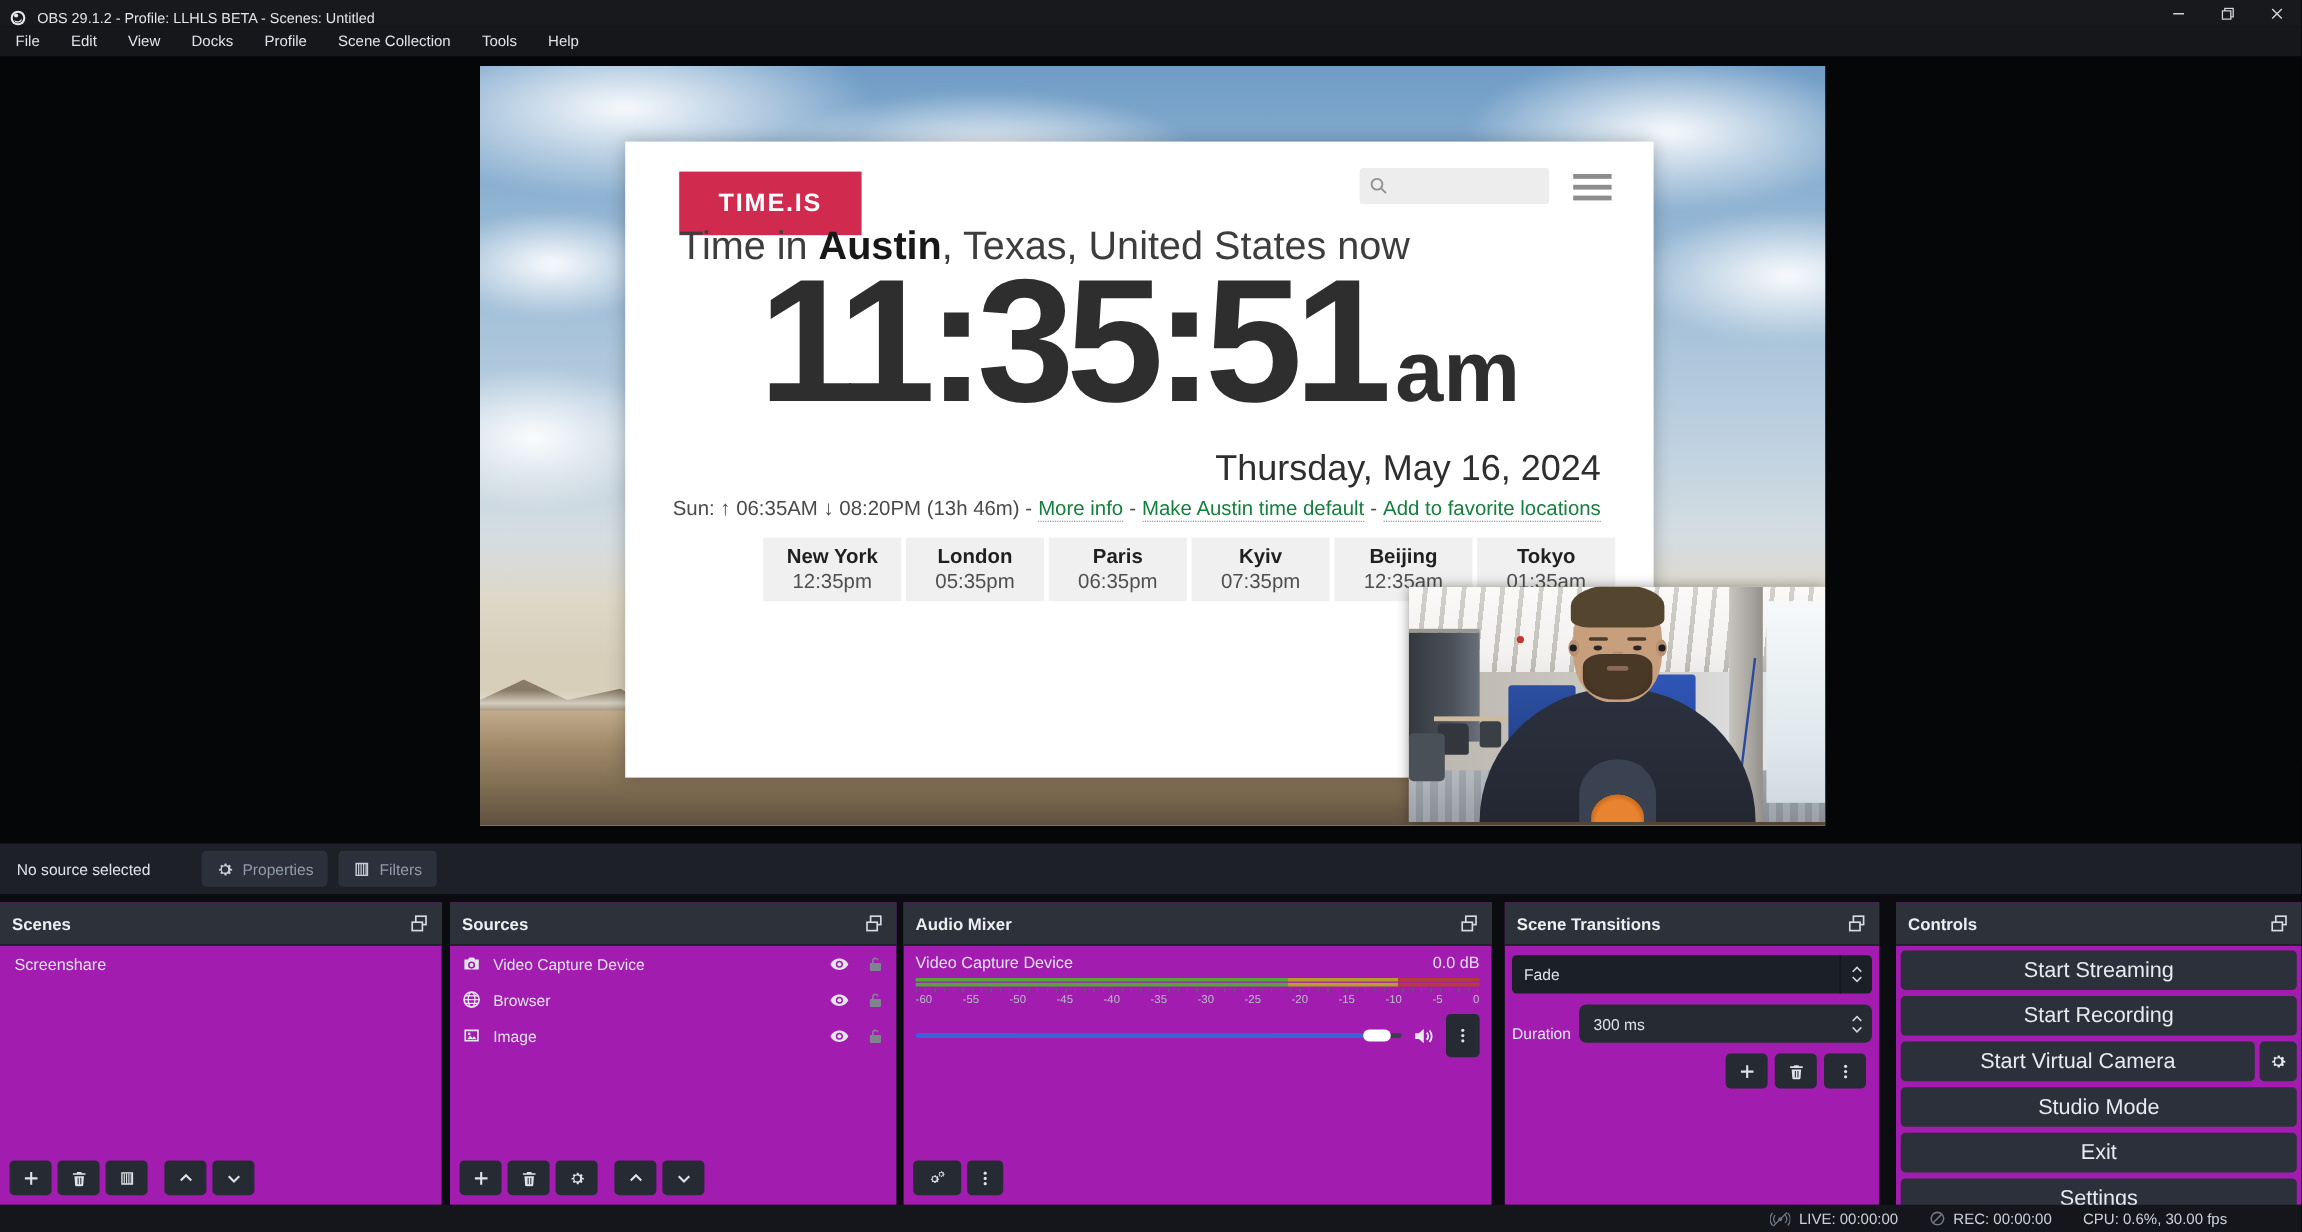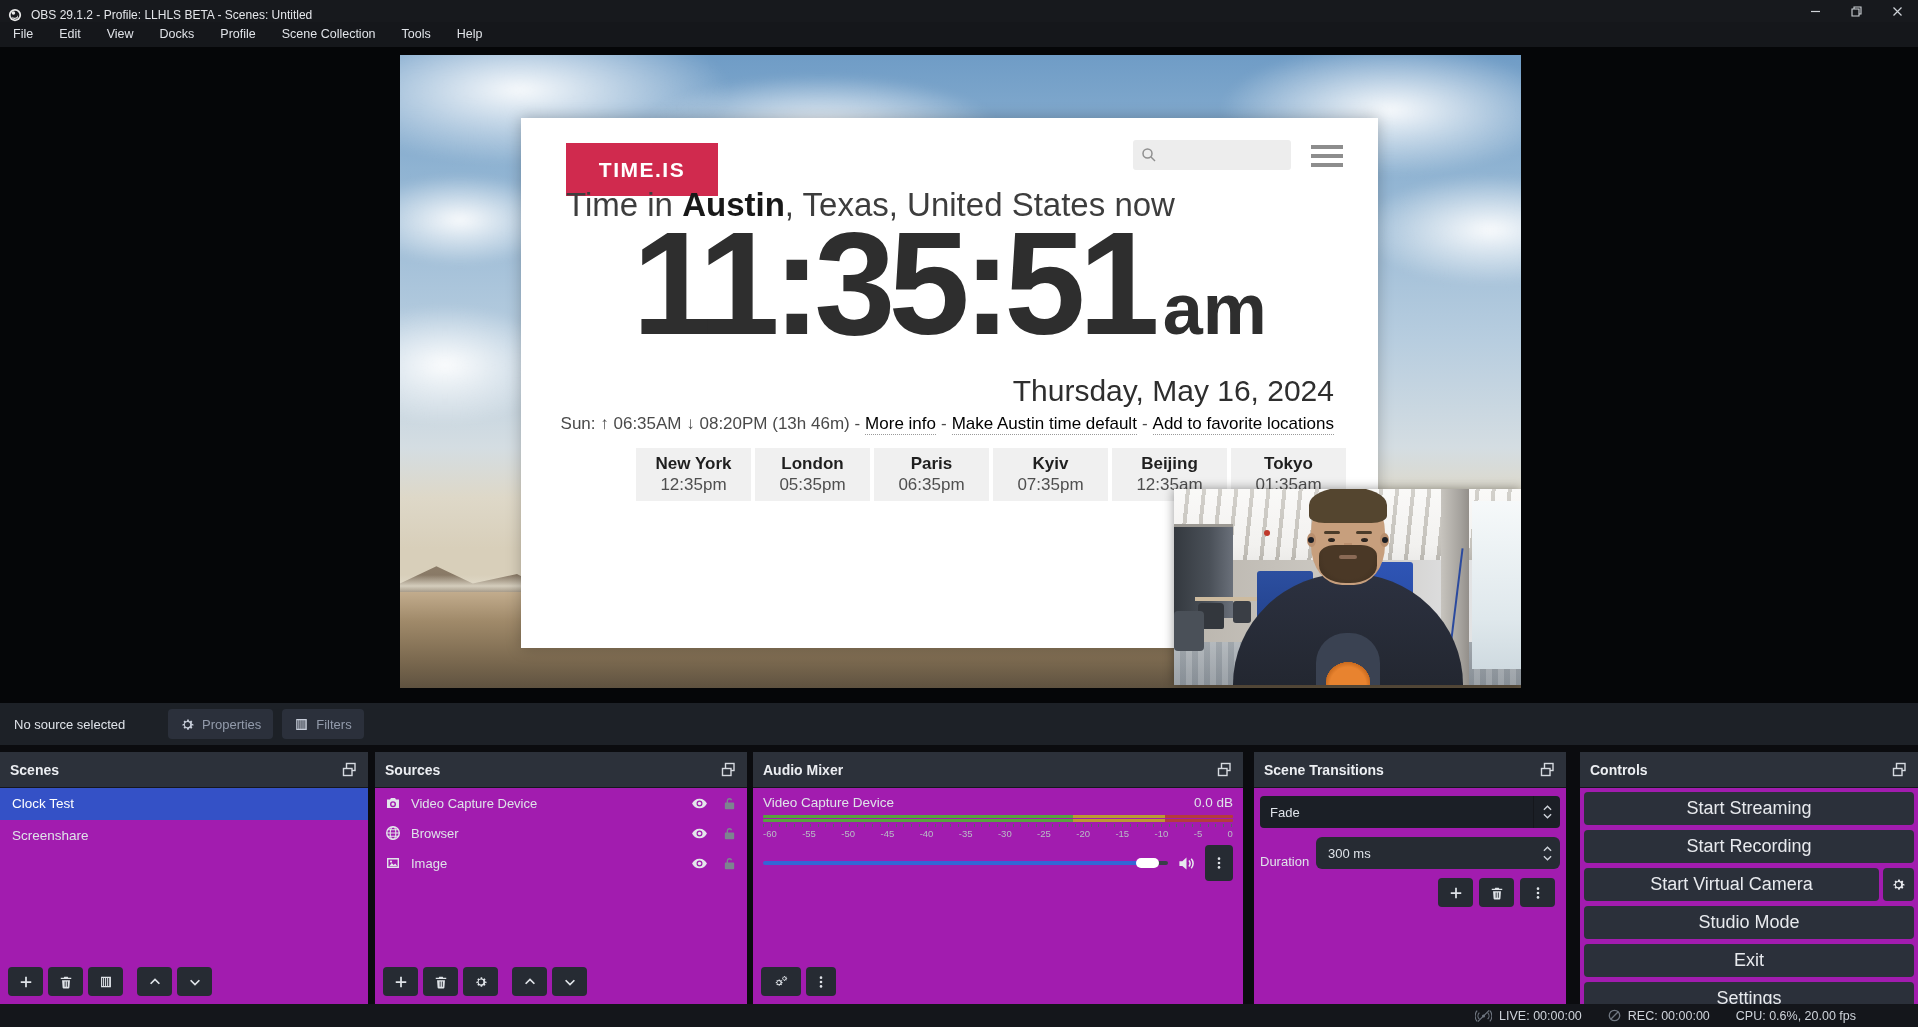--- a/index.html
+++ b/index.html
@@ -52,21 +52,21 @@
   .ti-search svg { width:16px; height:16px; color:#8f8f8f; }
   .ti-burger { position:absolute; left:790px; top:27px; width:32px; height:22px; display:flex; flex-direction:column; justify-content:space-between; }
   .ti-burger div { height:4px; background:#8d8d8d; }
   .ti-heading { position:absolute; left:45px; top:68px; font-size:33px; color:#3d3d3d; white-space:nowrap; }
   .ti-heading b { color:#181818; }
   .ti-time { position:absolute; left:50%; top:86px; transform:translateX(-50%); white-space:nowrap; display:flex; align-items:baseline; }
   .ti-digits { font-size:146px; font-weight:bold; color:#2e2e2e; letter-spacing:-7px; line-height:1.1; }
   .ti-ampm { font-size:72px; font-weight:bold; color:#2e2e2e; margin-left:10px; }
   .ti-date { position:absolute; right:44px; top:256px; font-size:30px; color:#2e2e2e; }
   .ti-sun { position:absolute; right:44px; top:296px; font-size:17px; color:#4a4a4a; display:flex; gap:5px; white-space:nowrap; }
-  .ti-sun a { color:#000000; text-decoration:none; border-bottom:1px dotted #9a9a9a; }
+  .ti-sun a { color:#15803d; text-decoration:none; border-bottom:1px dotted #9a9a9a; }
   .ti-cities { position:absolute; left:115px; top:330px; display:flex; gap:4px; }
   .ti-city { width:115px; height:53px; background:#f0f0f0; text-align:center; padding-top:6px; }
   .ti-city .cname { font-size:17px; font-weight:bold; color:#1f1f1f; }
   .ti-city .ctime { font-size:17px; color:#4f4f4f; margin-top:1px; }
 
   
   .webcam { position:absolute; left:774px; top:434px; width:347px; height:196px; overflow:hidden;
             background:linear-gradient(90deg,#b9b4ac 0%,#cfccc6 55%,#dadada 75%,#eceff1 100%); box-shadow:0 0 10px rgba(0,0,0,.4); }
   .wc-ceiling { position:absolute; left:0; top:0; width:100%; height:36%;
      background:linear-gradient(180deg,#f0eeea 0%,#d9d6d0 80%, #c6c3bd 100%);
@@ -348,21 +348,20 @@
   <div class="docks">
 
     <div class="panel p-scenes">
       <div class="panel-header">
         <span class="panel-title">Scenes</span>
         <svg class="popout" viewBox="0 0 17 17">
             <rect x="5.5" y="2.5" width="8.5" height="7" fill="none" stroke="currentColor" stroke-width="1.4"></rect>
             <rect x="2.5" y="7.5" width="8.5" height="7" fill="#2c313a" stroke="currentColor" stroke-width="1.4"></rect>
           </svg>
       </div>
-      <div class="scene-item selected">Clock Test</div>
       <div class="scene-item">Screenshare</div>
       <div class="panel-footer">
         <div class="ibtn">
             <svg viewBox="0 0 16 16">
               <path fill="currentColor" d="M7 2h2v5h5v2H9v5H7V9H2V7h5V2Z"></path>
             </svg>
           </div>
         <div class="ibtn">
             <svg viewBox="0 0 16 16">
               <path fill="currentColor" d="M6 2h4l.5 1H14v1.5H2V3h3.5L6 2ZM3.5 6h9l-.6 8.2a1.3 1.3 0 0 1-1.3 1.2H5.4a1.3 1.3 0 0 1-1.3-1.2L3.5 6Zm3 1.5v6h1v-6h-1Zm2.5 0v6h1v-6h-1Z"></path>
@@ -630,17 +629,17 @@
       <span>LIVE: 00:00:00</span>
     </div>
     <div class="sb-item">
       <svg width="13" height="13" viewBox="0 0 14 14">
           <circle cx="7" cy="7" r="5.6" fill="none" stroke="currentColor" stroke-width="1.4"></circle>
           <path stroke="currentColor" stroke-width="1.4" d="m3 11 8-8"></path>
         </svg>
       <span>REC: 00:00:00</span>
     </div>
     <div class="sb-item">
-      <span>CPU: 0.6%, 20.00 fps</span>
+      <span>CPU: 0.6%, 30.00 fps</span>
     </div>
   </div>
 
 </div>
 
 </body></html>

